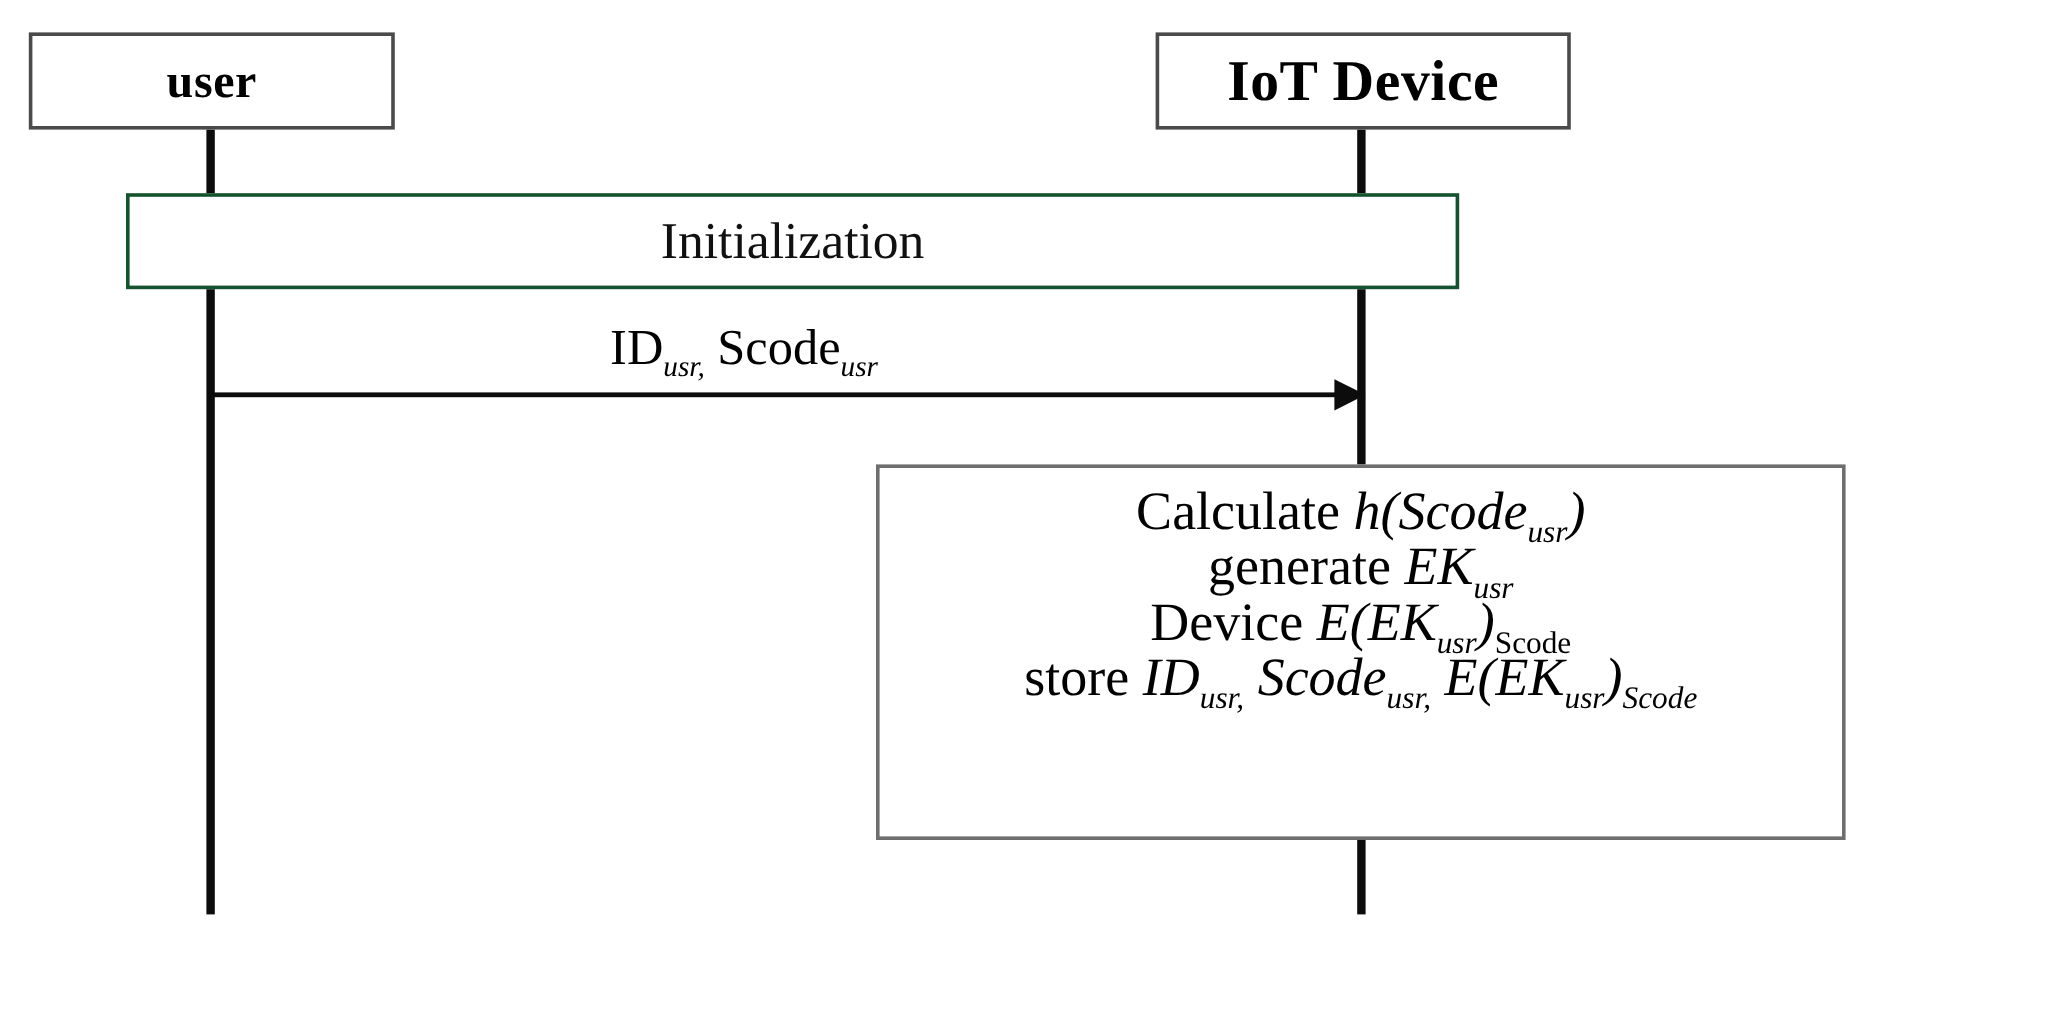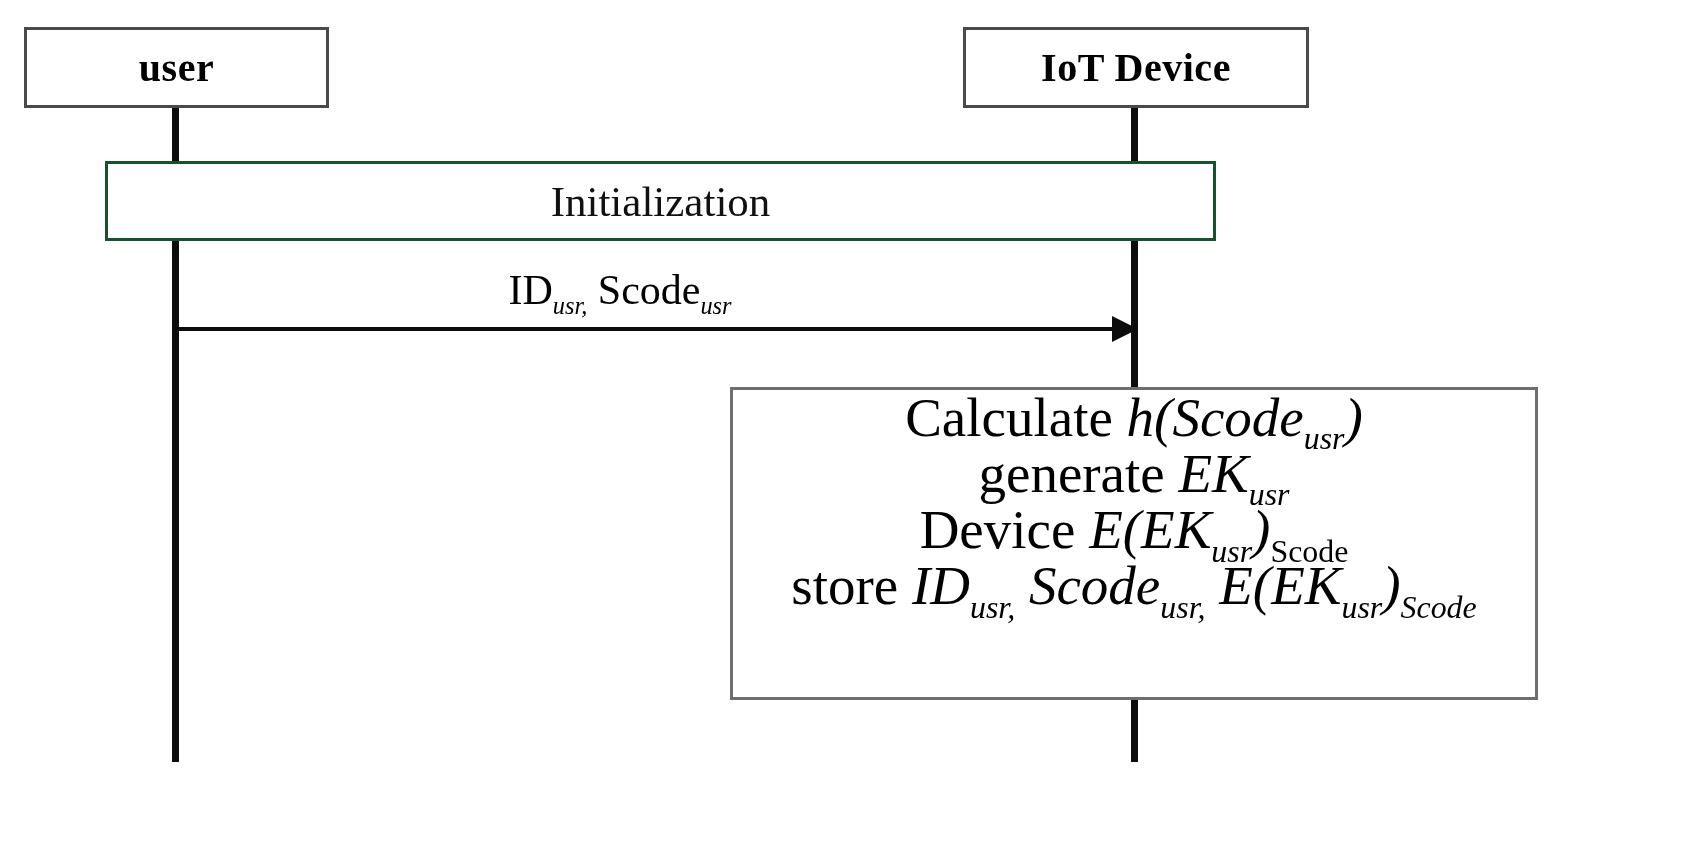--- a/index.html
+++ b/index.html
@@ -105,36 +105,36 @@
 
 <div id="canvas">
 
   <div class="lifeline" style="left:172px; top:104px; height:658px;"></div>
   <div class="lifeline" style="left:1131px; top:104px; height:658px;"></div>
 
   <div class="actor-box" style="left:24px; top:27px; width:305px; height:81px; font-size:40px;">
     <span>user</span>
   </div>
 
-  <div class="actor-box" style="left:963px; top:27px; width:346px; height:81px; font-size:40px;">
+  <div class="actor-box" style="left:963px; top:27px; width:346px; height:81px; font-size:48px;">
     <span>IoT Device</span>
   </div>
 
   <div class="band" style="left:105px; top:161px; width:1111px; height:80px; font-size:43px;">
     <span>Initialization</span>
   </div>
 
   <div class="msg-label" style="left:380px; top:266px; width:480px; font-size:42px;">
     <span class="up">ID</span><sub class="sub-it">usr,</sub><span class="up">&nbsp;Scode</span><sub class="sub-it">usr</sub>
   </div>
 
   <div class="msg-line" style="left:176px; top:327px; width:942px;"></div>
   <div class="msg-head" style="left:1112px; top:316px;"></div>
 
-  <div class="op-box" style="left:730px; top:387px; width:808px; height:313px; font-size:55px;">
+  <div class="op-box" style="left:730px; top:387px; width:808px; height:313px; padding-top:14px; font-size:45px;">
 
     <div class="op-line">
       <span class="up">Calculate </span><span class="it">h(Scode</span><sub class="sub-it">usr</sub><span class="it">)</span>
     </div>
 
     <div class="op-line">
       <span class="up">generate </span><span class="it">EK</span><sub class="sub-it">usr</sub>
     </div>
 
     <div class="op-line">

